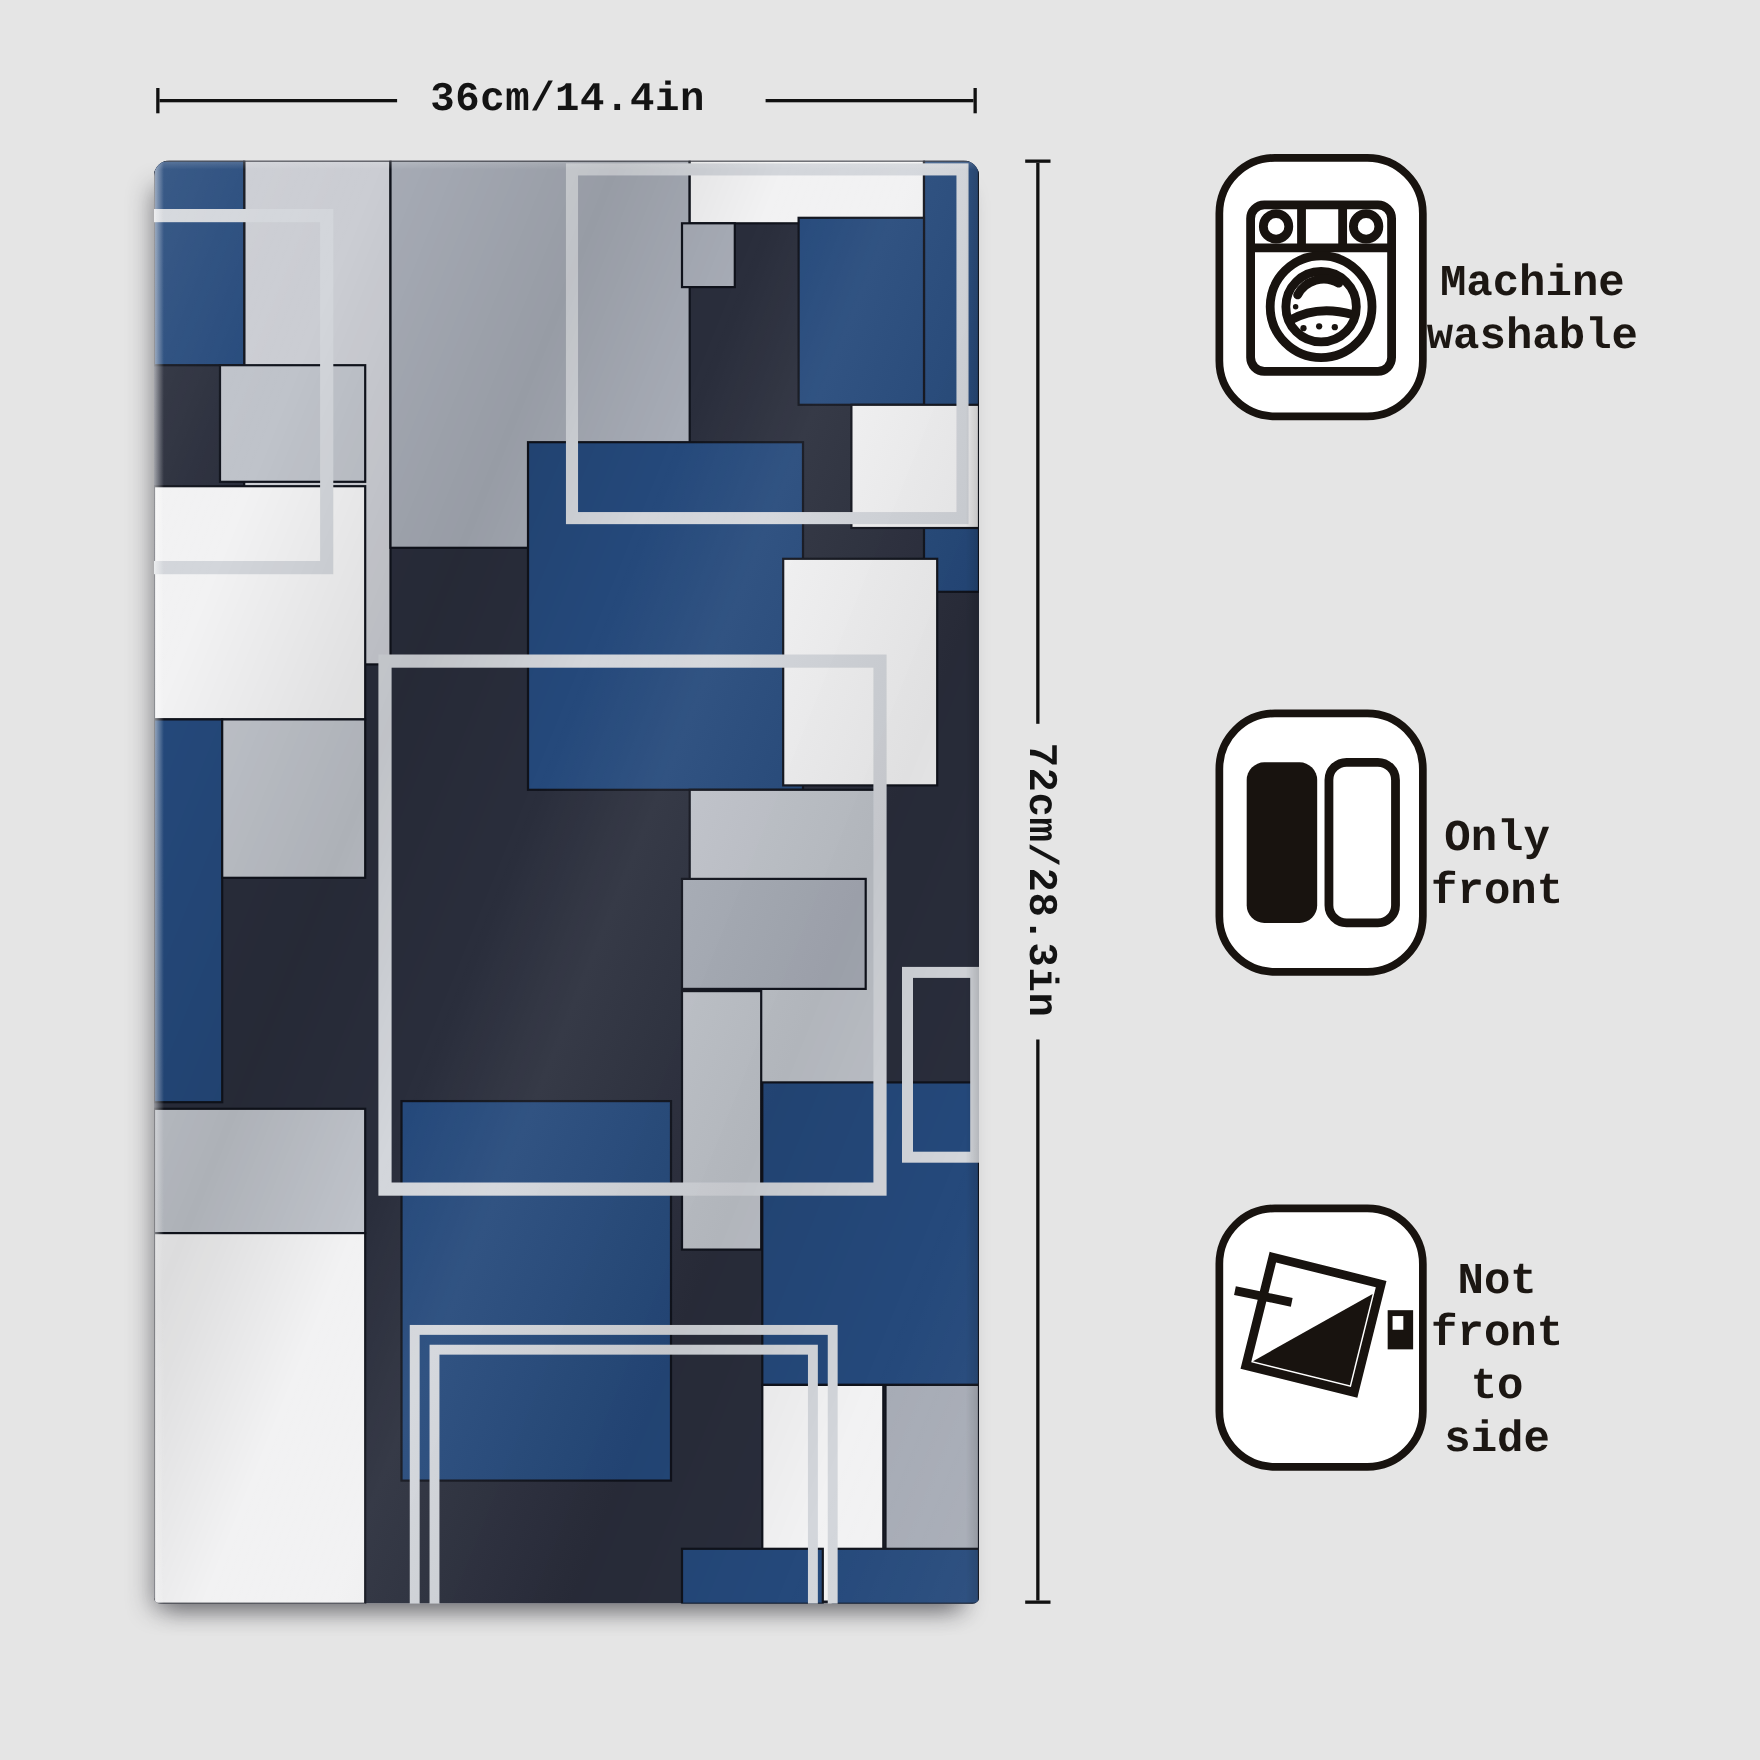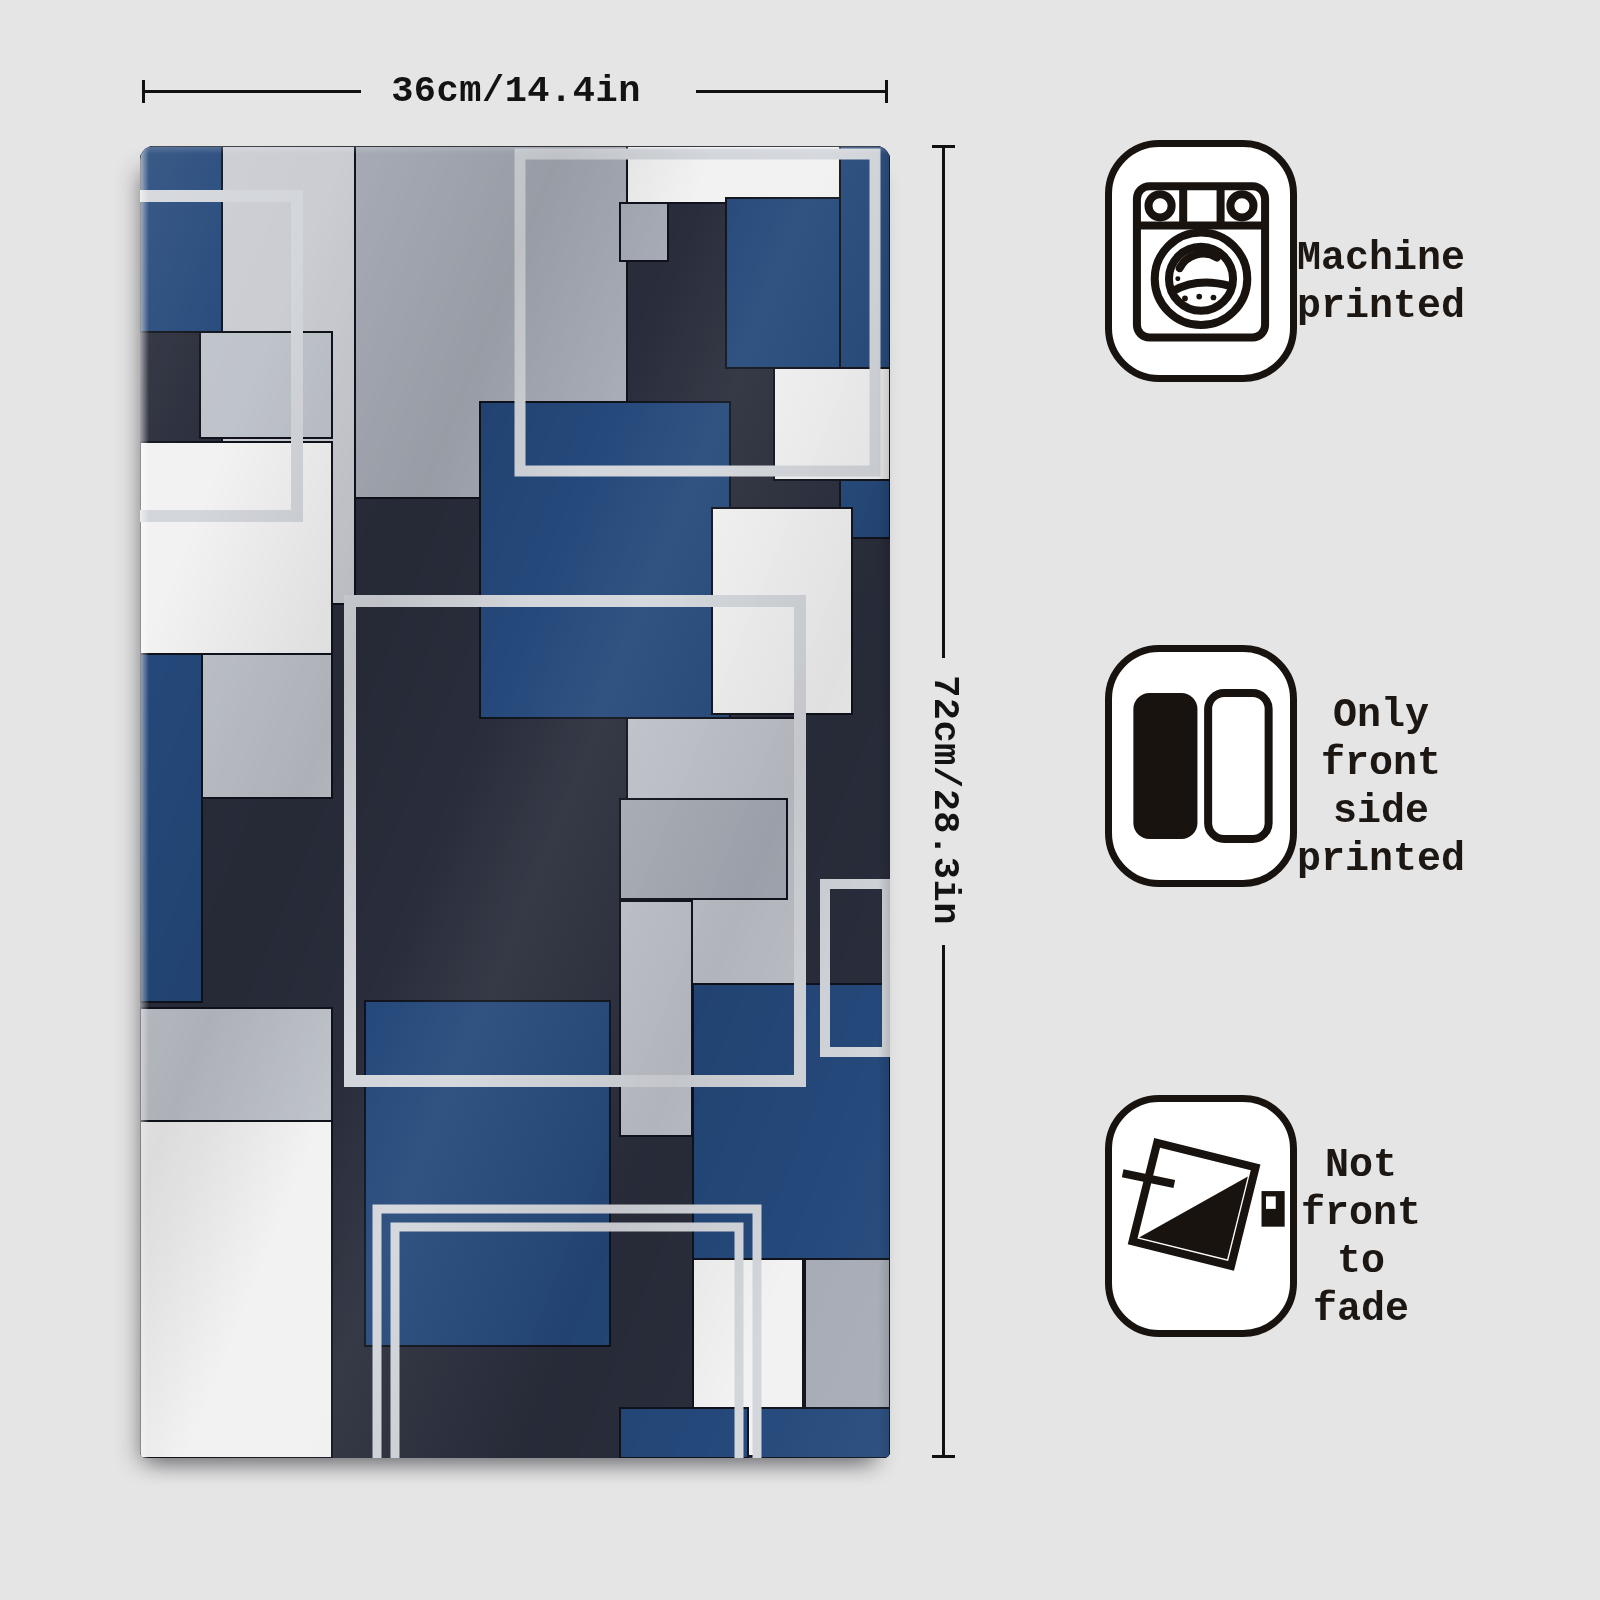--- a/index.html
+++ b/index.html
@@ -124,48 +124,47 @@
         <path class="ink" d="M38 54 A 15 15 0 0 1 59 48" stroke-width="3" stroke-linecap="round"></path>
         <path class="ink" d="M34 67 Q 48 59 66 64" stroke-width="3" stroke-linecap="round"></path>
         <circle class="ink-fill" cx="41" cy="71" r="1.6"></circle>
         <circle class="ink-fill" cx="49" cy="70" r="1.6"></circle>
         <circle class="ink-fill" cx="57" cy="70.5" r="1.6"></circle>
         <circle class="ink-fill" cx="37" cy="60" r="1.4"></circle>
       </svg>
     </div>
     <div class="feature-label">
       <span>Machine</span>
-      <span>printed</span>
+      <span>washable</span>
     </div>
   </div>
 
   <div class="feature f2">
     <div class="icon-box">
       <svg viewBox="0 0 100 100">
         <rect class="ink-fill" x="12" y="9" width="36" height="82" rx="9"></rect>
         <rect class="ink" x="54" y="9" width="34" height="82" rx="9"></rect>
       </svg>
     </div>
     <div class="feature-label">
       <span>Only front</span>
-      <span>side printed</span>
     </div>
   </div>
 
   <div class="feature f3">
     <div class="icon-box">
       <svg viewBox="0 0 100 100">
         <g transform="rotate(14 46 46)">
           <rect class="ink" x="17" y="15" width="57" height="57" stroke-width="7"></rect>
           <polygon class="ink-fill" points="20,69 71,69 71,21"></polygon>
         </g>
         <line class="ink" x1="6" y1="26" x2="35" y2="32" stroke-width="5"></line>
         <rect class="ink-fill" x="84" y="36" width="13" height="20"></rect>
         <rect x="86.5" y="39" width="5.5" height="7" fill="#ffffff"></rect>
       </svg>
     </div>
     <div class="feature-label">
       <span>Not front</span>
-      <span>to fade</span>
+      <span>to side</span>
     </div>
   </div>
 
 </div>
 
 </body></html>

